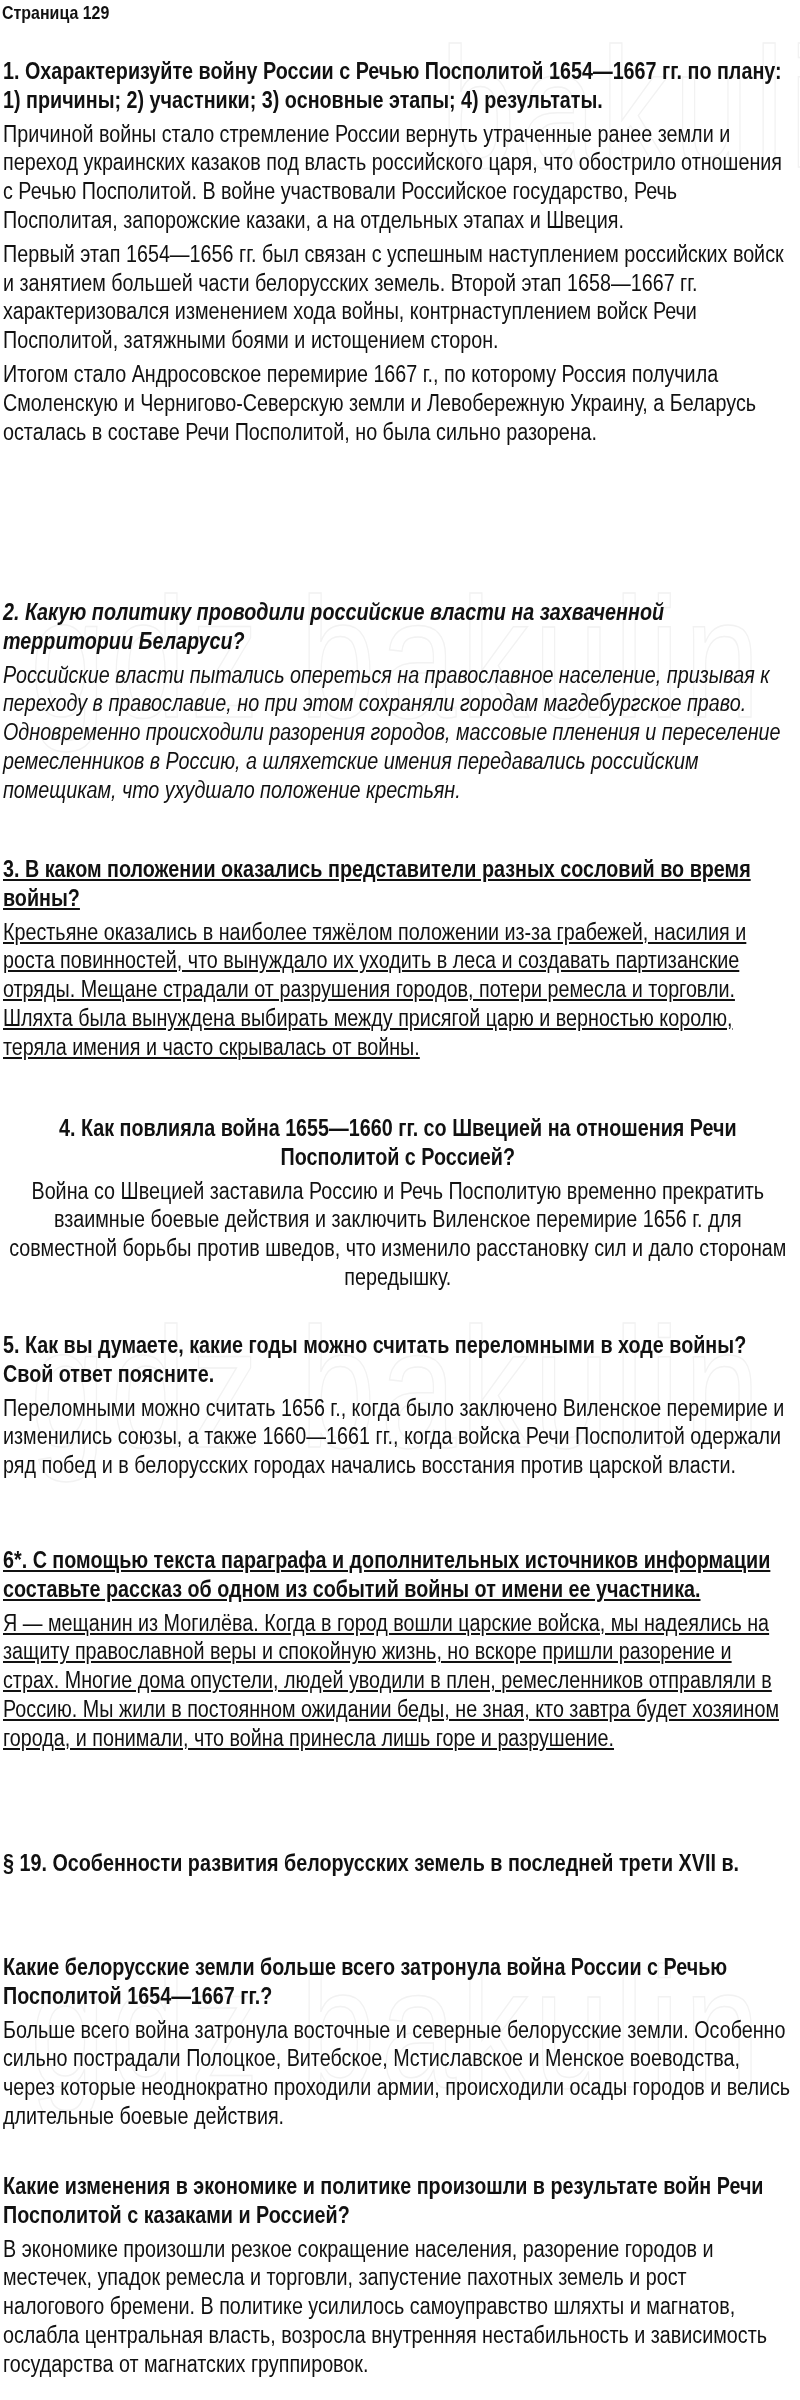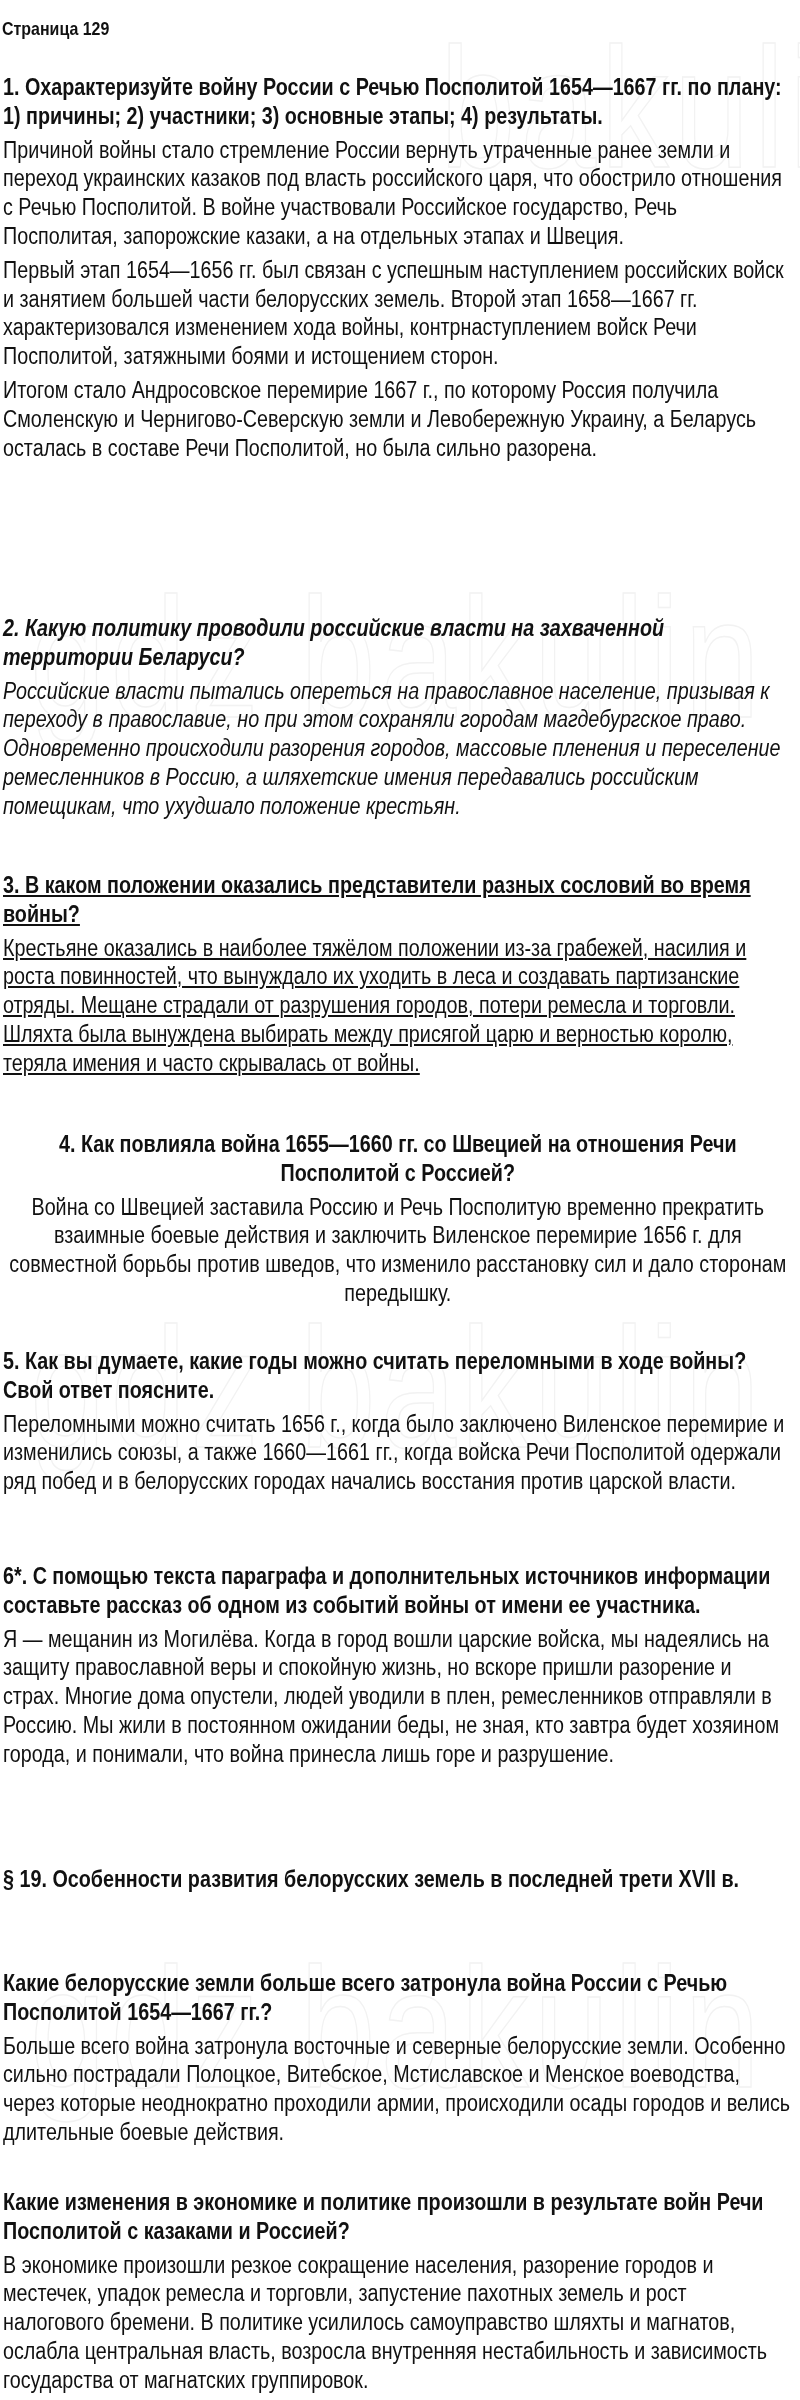--- a/index.html
+++ b/index.html
@@ -8,21 +8,21 @@
     position: absolute; left: 0; top: 0; width: 800px; height: 2400px;
     font-family: "Liberation Sans", sans-serif; color: #111111;
   }
   .wm {
     position: absolute; font-family: "Liberation Sans", sans-serif;
     font-size: 170px; font-weight: 400; color: transparent;
     -webkit-text-stroke: 1.5px #f2f2f2; letter-spacing: 6px;
     transform: scaleX(0.8); transform-origin: left top;
     white-space: nowrap; pointer-events: none; z-index: 0;
   }
-  .content { position: relative; z-index: 1; padding: 16px 0 0 2px; }
+  .content { position: relative; z-index: 1; padding: 0 0 0 2px; }
   .cond {
     display: block; width: 940px;
     transform: scaleX(0.84); transform-origin: left top;
   }
   .page-label {
     font-weight: 700; font-size: 19px; line-height: 22px;
     padding-top: 2px; height: 54px;
   }
   .section { margin: 1px; }
   .q {
@@ -81,21 +81,21 @@
       </div>
     </div>
 
     <div class="section" style="height:214px;">
       <div class="cond q">5. Как вы думаете, какие годы можно считать переломными в ходе войны? Свой ответ поясните.</div>
       <div class="cond a">
         <p>Переломными можно считать 1656 г., когда было заключено Виленское перемирие и изменились союзы, а также 1660—1661 гг., когда войска Речи Посполитой одержали ряд побед и в белорусских городах начались восстания против царской власти.</p>
       </div>
     </div>
 
-    <div class="section" style="height:302px;">
+    <div class="section" style="height:302px;text-decoration:underline;">
       <div class="cond q">6*. С помощью текста параграфа и дополнительных источников информации составьте рассказ об одном из событий войны от имени ее участника.</div>
       <div class="cond a">
         <p>Я — мещанин из Могилёва. Когда в город вошли царские войска, мы надеялись на защиту православной веры и спокойную жизнь, но вскоре пришли разорение и страх. Многие дома опустели, людей уводили в плен, ремесленников отправляли в Россию. Мы жили в постоянном ожидании беды, не зная, кто завтра будет хозяином города, и понимали, что война принесла лишь горе и разрушение.</p>
       </div>
     </div>
 
     <div class="section" style="height:103px;">
       <div class="cond paragraph-heading">§ 19. Особенности развития белорусских земель в последней трети XVII в.</div>
     </div>
 

